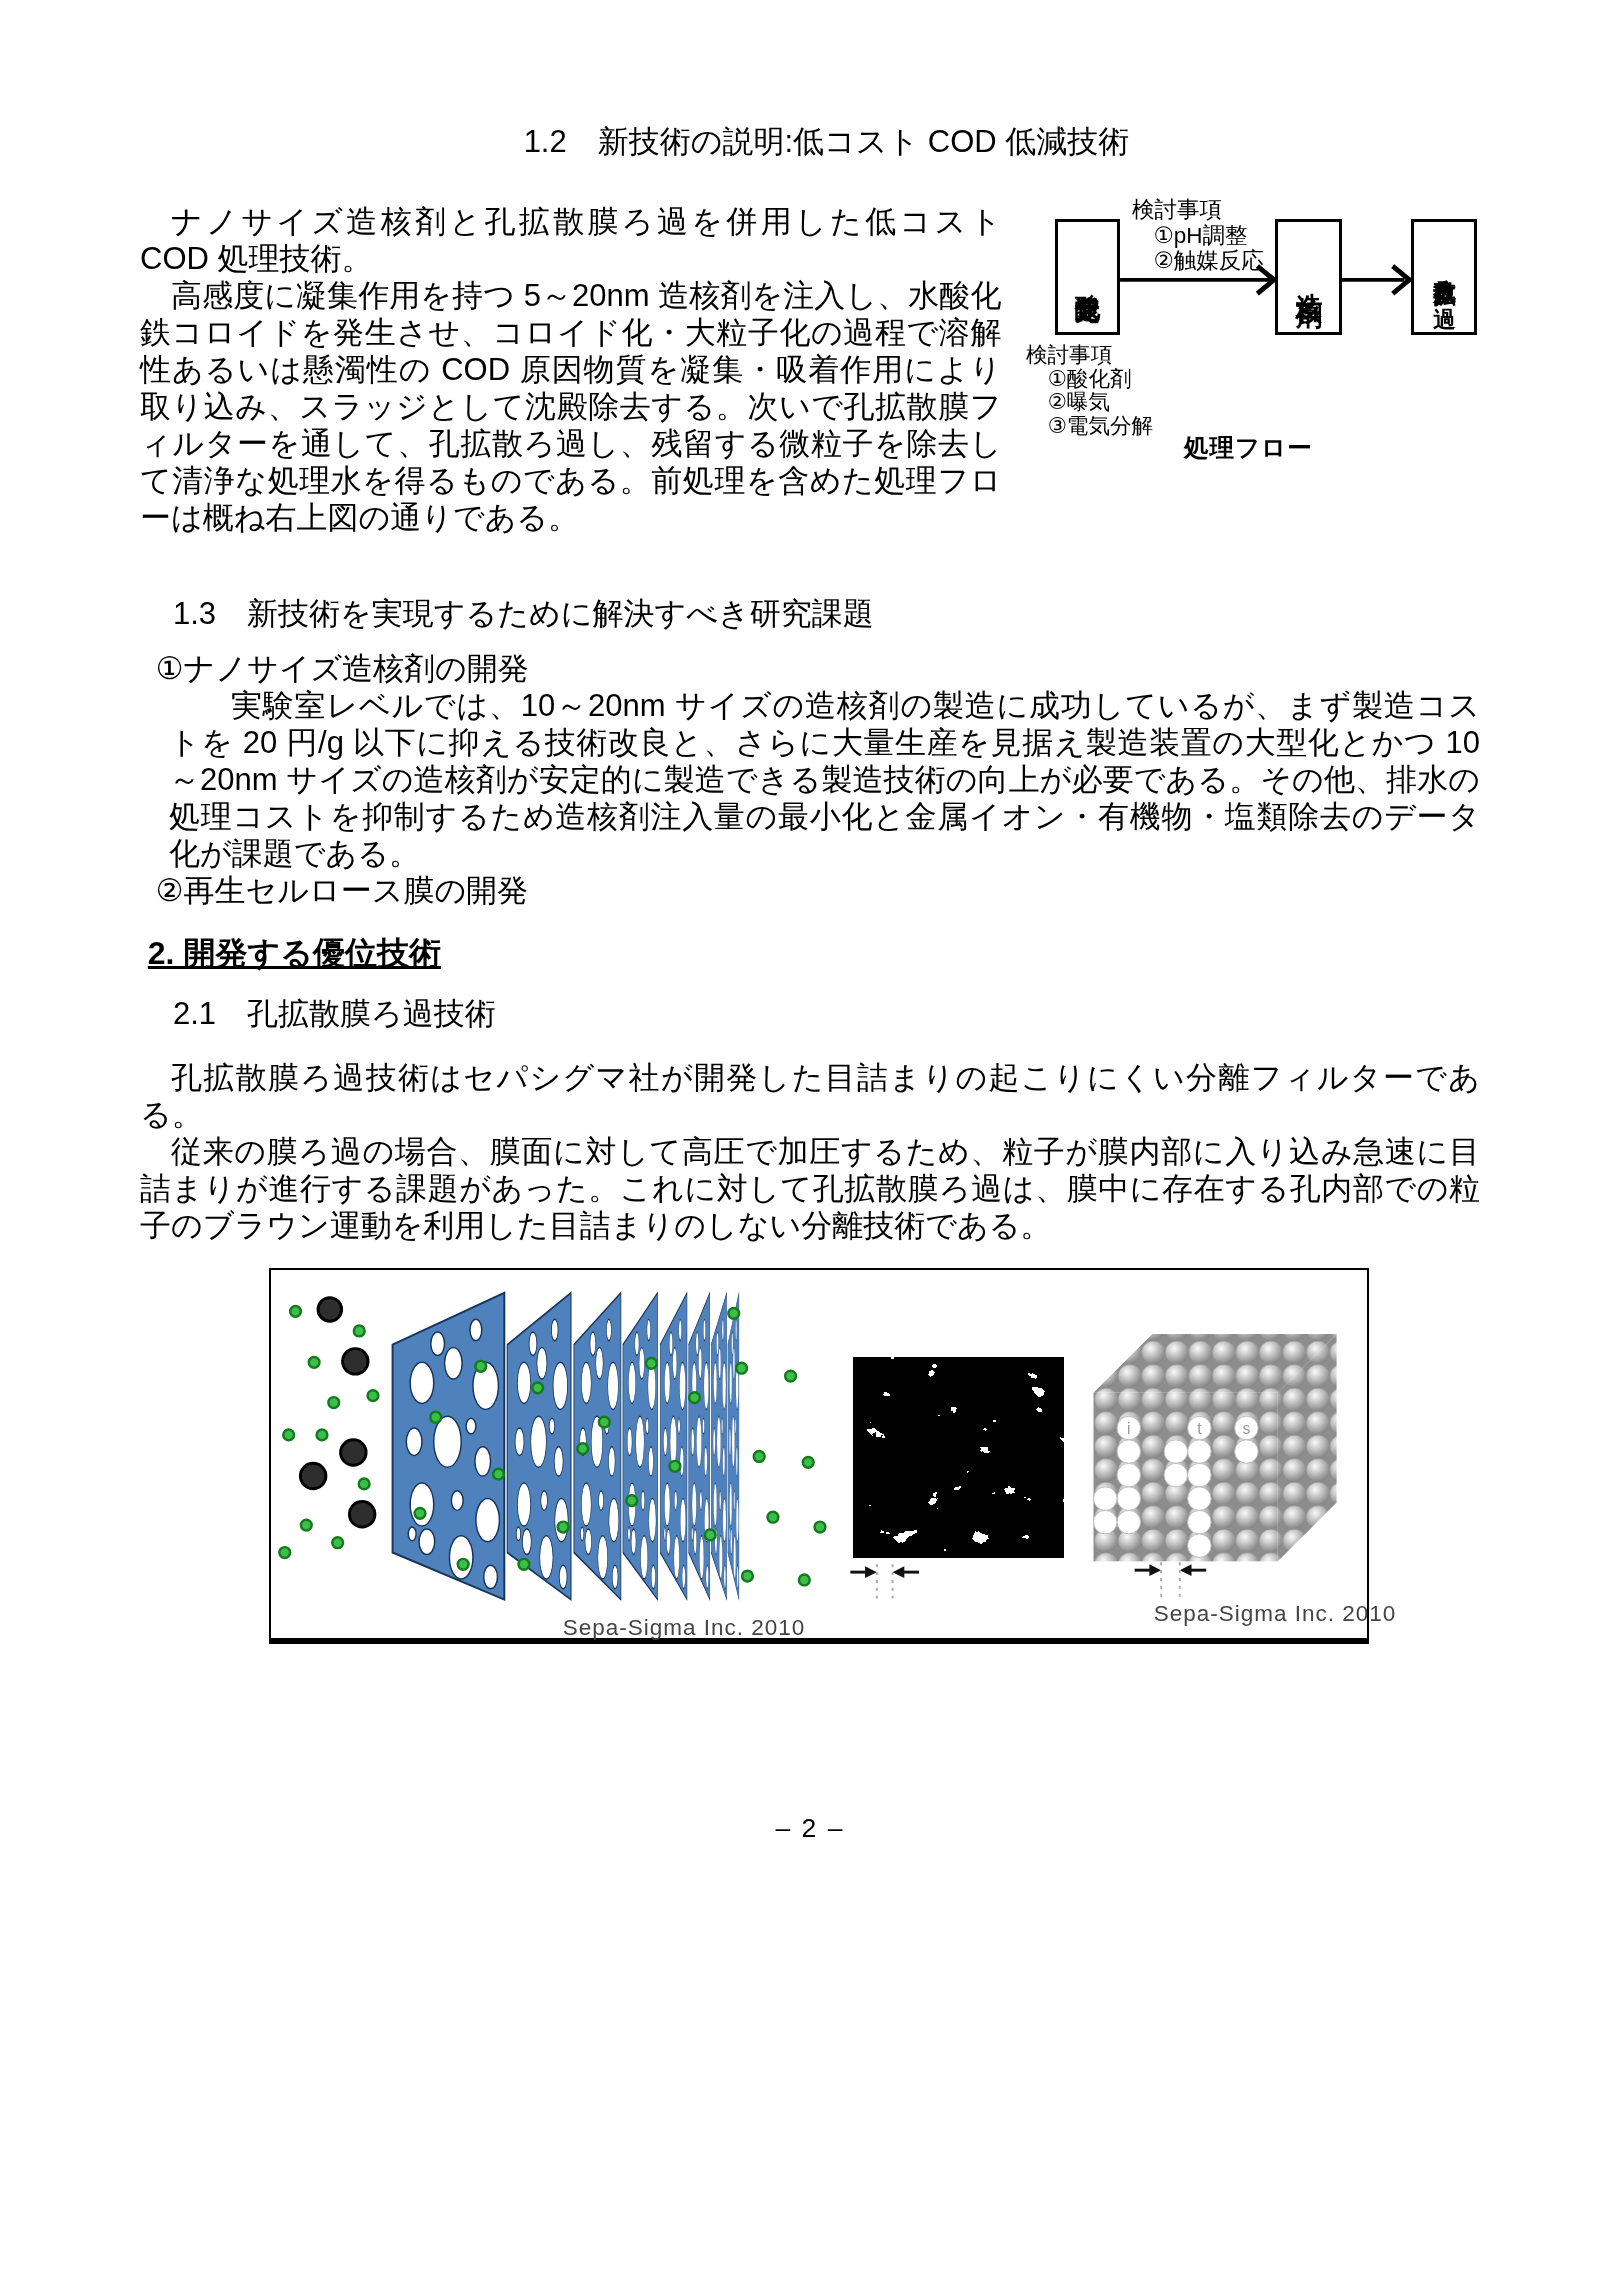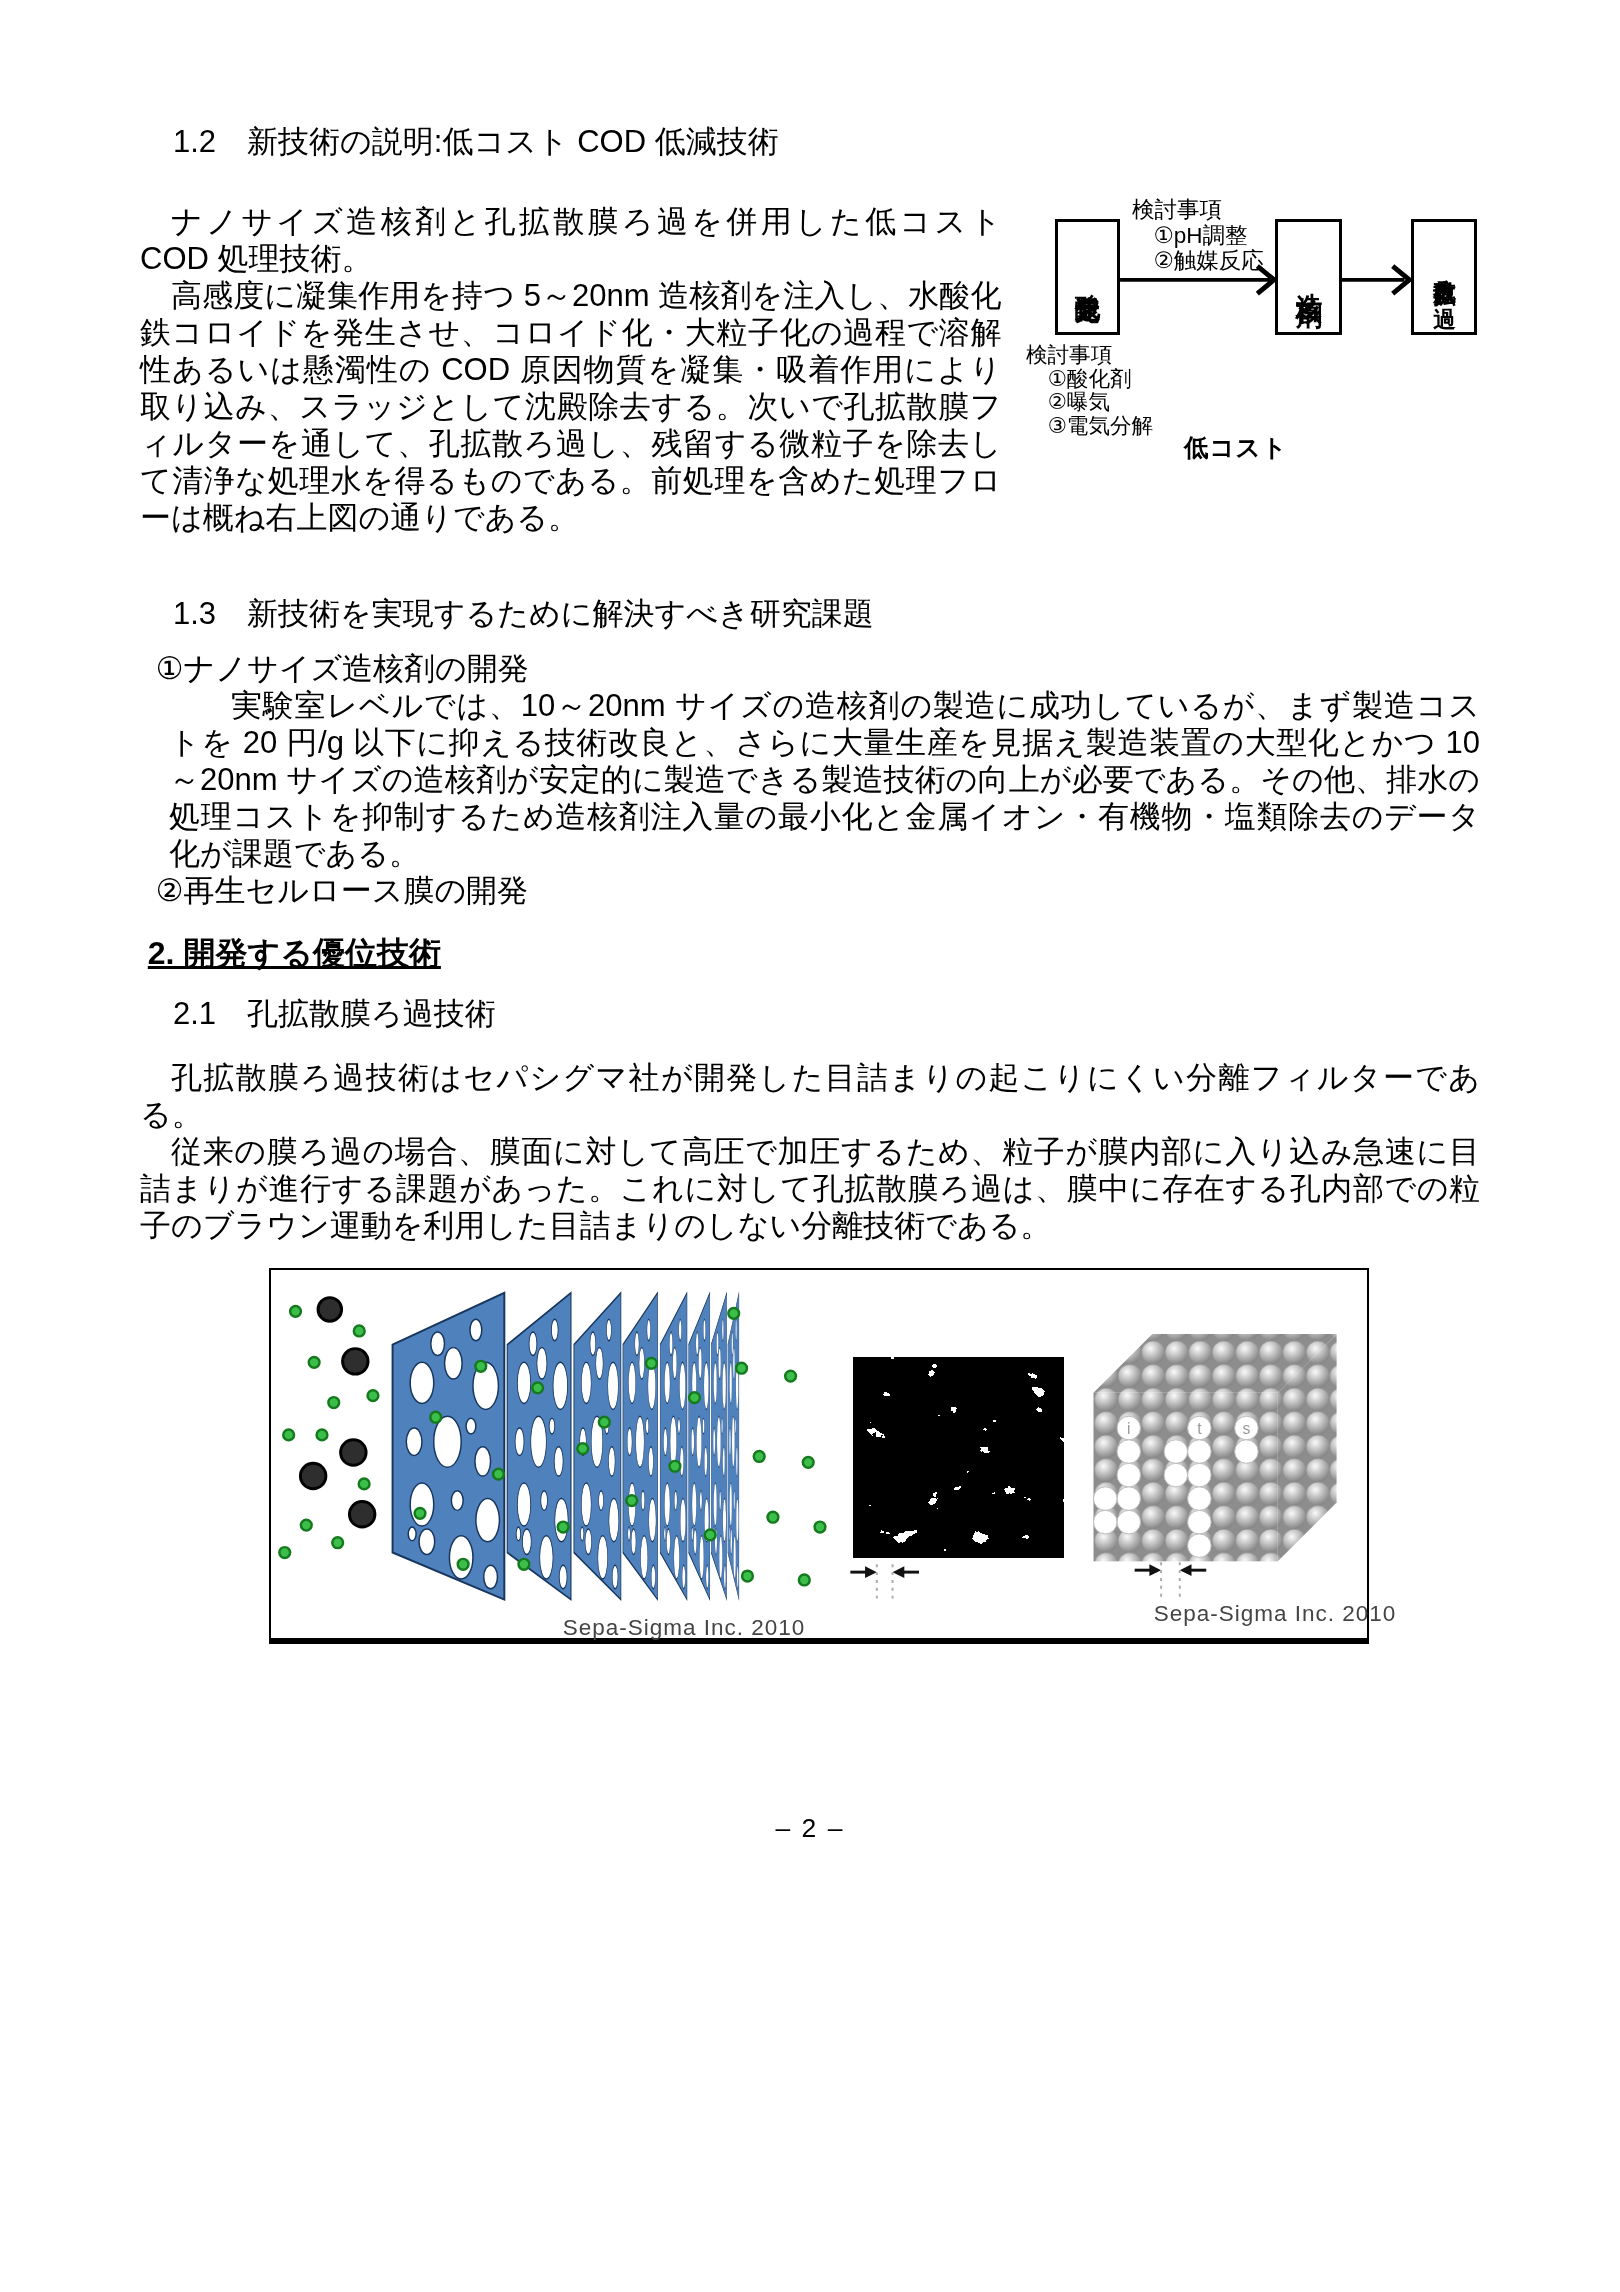--- a/index.html
+++ b/index.html
@@ -9,21 +9,21 @@
   }
   .page{padding:0 140px;position:relative;}
   .jbody{font-size:31px;line-height:37px;text-align:justify;}
   .h-plain{font-size:31px;line-height:37px;font-weight:normal;margin:0;}
   .h-bold{font-size:32px;line-height:39px;font-weight:bold;margin:0;}
   p{margin:0;}
   .indent1{text-indent:1em;}
   .indent2{text-indent:2em;}
 
   
-  .sec12-head{margin:123px 0 0 33px;}
+  .sec12-head{margin:123px 0 0 33px;text-align:center;}
   .topblock{margin-top:43px;}
 
   
   .flow{
     float:right;width:461px;height:306px;position:relative;
     margin:-33px 0 7.8px 17.6px;font-family:"Liberation Sans","DejaVu Sans",sans-serif;
   }
   .fbox{
     position:absolute;top:49px;height:116px;border:3.9px solid #000;background:#fff;
     writing-mode:vertical-rl;display:flex;align-items:center;justify-content:center;
@@ -90,21 +90,21 @@
       <div class="fbox fbox3">
         <div>孔拡散</div>
         <div>膜ろ過</div>
       </div>
       <div class="fnote fnote-bottom">
         <div>検討事項</div>
         <div class="sub">①酸化剤</div>
         <div class="sub">②曝気</div>
         <div class="sub">③電気分解</div>
       </div>
-      <div class="fcap">低コスト</div>
+      <div class="fcap">処理フロー</div>
     </div>
 
     <p class="indent1">ナノサイズ造核剤と孔拡散膜ろ過を併用した低コスト COD 処理技術。</p>
     <p class="indent1">高感度に凝集作用を持つ 5～20nm 造核剤を注入し、水酸化鉄コロイドを発生させ、コロイド化・大粒子化の過程で溶解性あるいは懸濁性の COD 原因物質を凝集・吸着作用により取り込み、スラッジとして沈殿除去する。次いで孔拡散膜フィルターを通して、孔拡散ろ過し、残留する微粒子を除去して清浄な処理水を得るものである。前処理を含めた処理フローは概ね右上図の通りである。</p>
     <div style="clear:both;"></div>
   </div>
 
   <h2 class="h-plain sec13-head">1.3　新技術を実現するために解決すべき研究課題</h2>
 
   <div class="sec13-items jbody">

